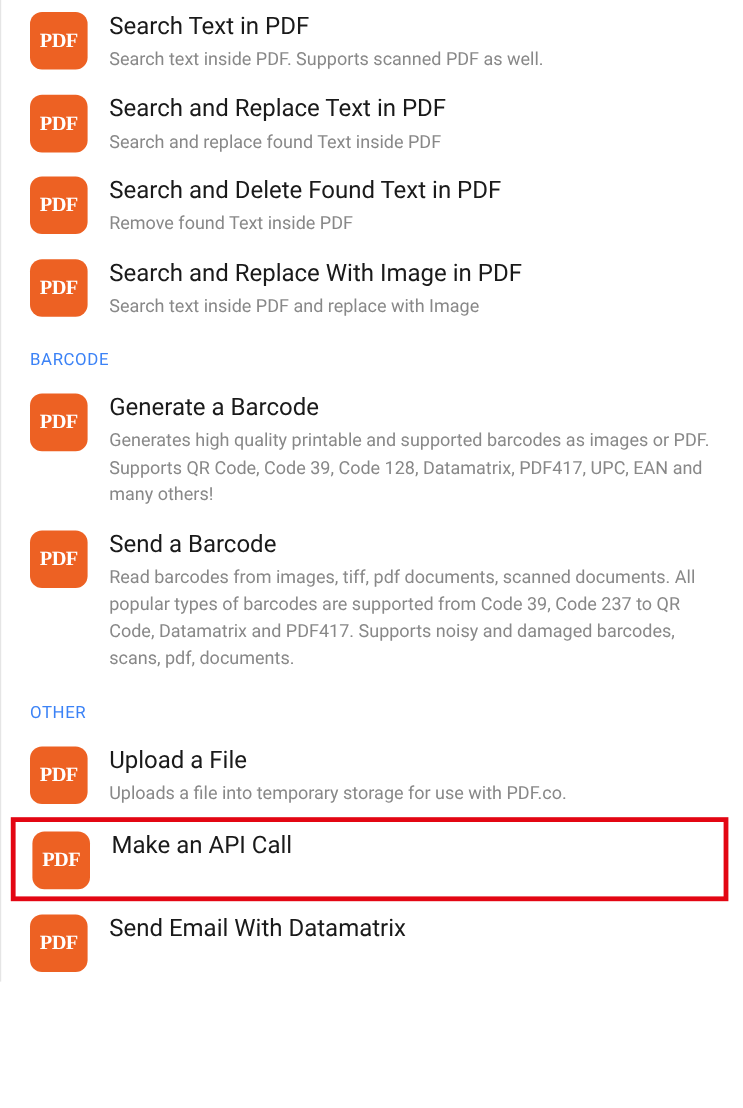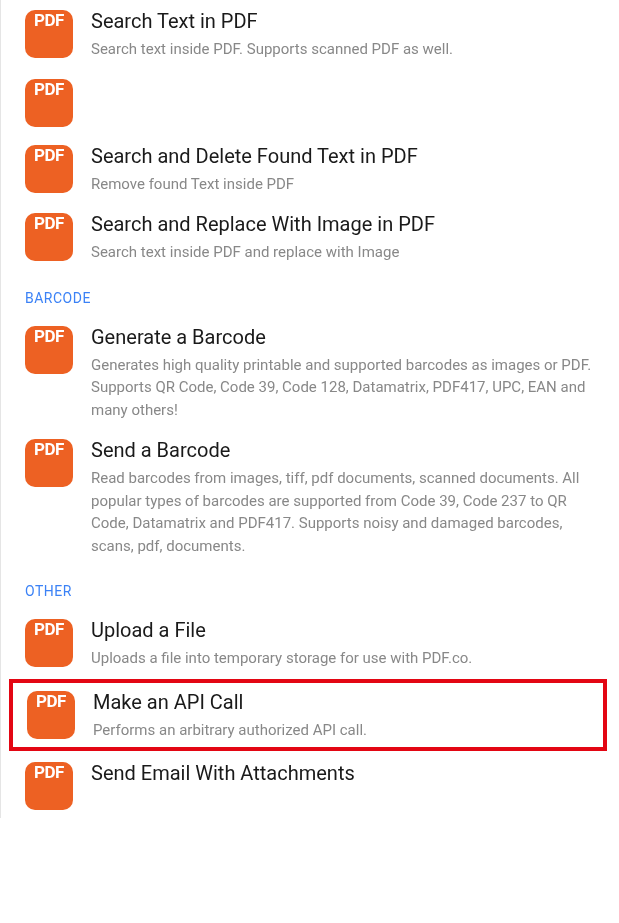--- a/index.html
+++ b/index.html
@@ -27,24 +27,25 @@
       padding: 8px 18px 8px 24px;
       cursor: pointer;
     }
     .action-icon {
       flex-shrink: 0;
       width: 48px;
       height: 48px;
       border-radius: 10px;
       background: #ed6123;
       display: flex;
-      align-items: flex-start;
+      align-items: center;
       justify-content: center;
       margin-right: 18px;
       margin-top: 2px;
+      font-family: Liberation Serif, serif;
     }
     .action-icon-text {
       color: #ffffff;
       font-weight: 700;
       font-size: 17px;
       letter-spacing: -0.5px;
     }
     .action-text {
       flex: 1;
       min-width: 0;
@@ -80,20 +81,24 @@
   </div>
   <div class="action-text">
     <div class="action-title">Search Text in PDF</div>
     <div class="action-desc">Search text inside PDF. Supports scanned PDF as well.</div>
   </div>
 </div>
 
 <div class="action-item">
   <div class="action-icon">
     <span class="action-icon-text">PDF</span>
+  </div>
+  <div class="action-text">
+    <div class="action-title">Search and Replace Text in PDF</div>
+    <div class="action-desc">Search and replace found Text inside PDF</div>
   </div>
 </div>
 
 <div class="action-item">
   <div class="action-icon">
     <span class="action-icon-text">PDF</span>
   </div>
   <div class="action-text">
     <div class="action-title">Search and Delete Found Text in PDF</div>
     <div class="action-desc">Remove found Text inside PDF</div>
@@ -144,25 +149,24 @@
   </div>
 </div>
 
 <div class="highlight-box">
   <div class="action-item">
     <div class="action-icon">
       <span class="action-icon-text">PDF</span>
     </div>
     <div class="action-text">
       <div class="action-title">Make an API Call</div>
-      <div class="action-desc">Performs an arbitrary authorized API call.</div>
     </div>
   </div>
 </div>
 
 <div class="action-item">
   <div class="action-icon">
     <span class="action-icon-text">PDF</span>
   </div>
   <div class="action-text">
-    <div class="action-title">Send Email With Attachments</div>
+    <div class="action-title">Send Email With Datamatrix</div>
   </div>
 </div>
 
 </body></html>

